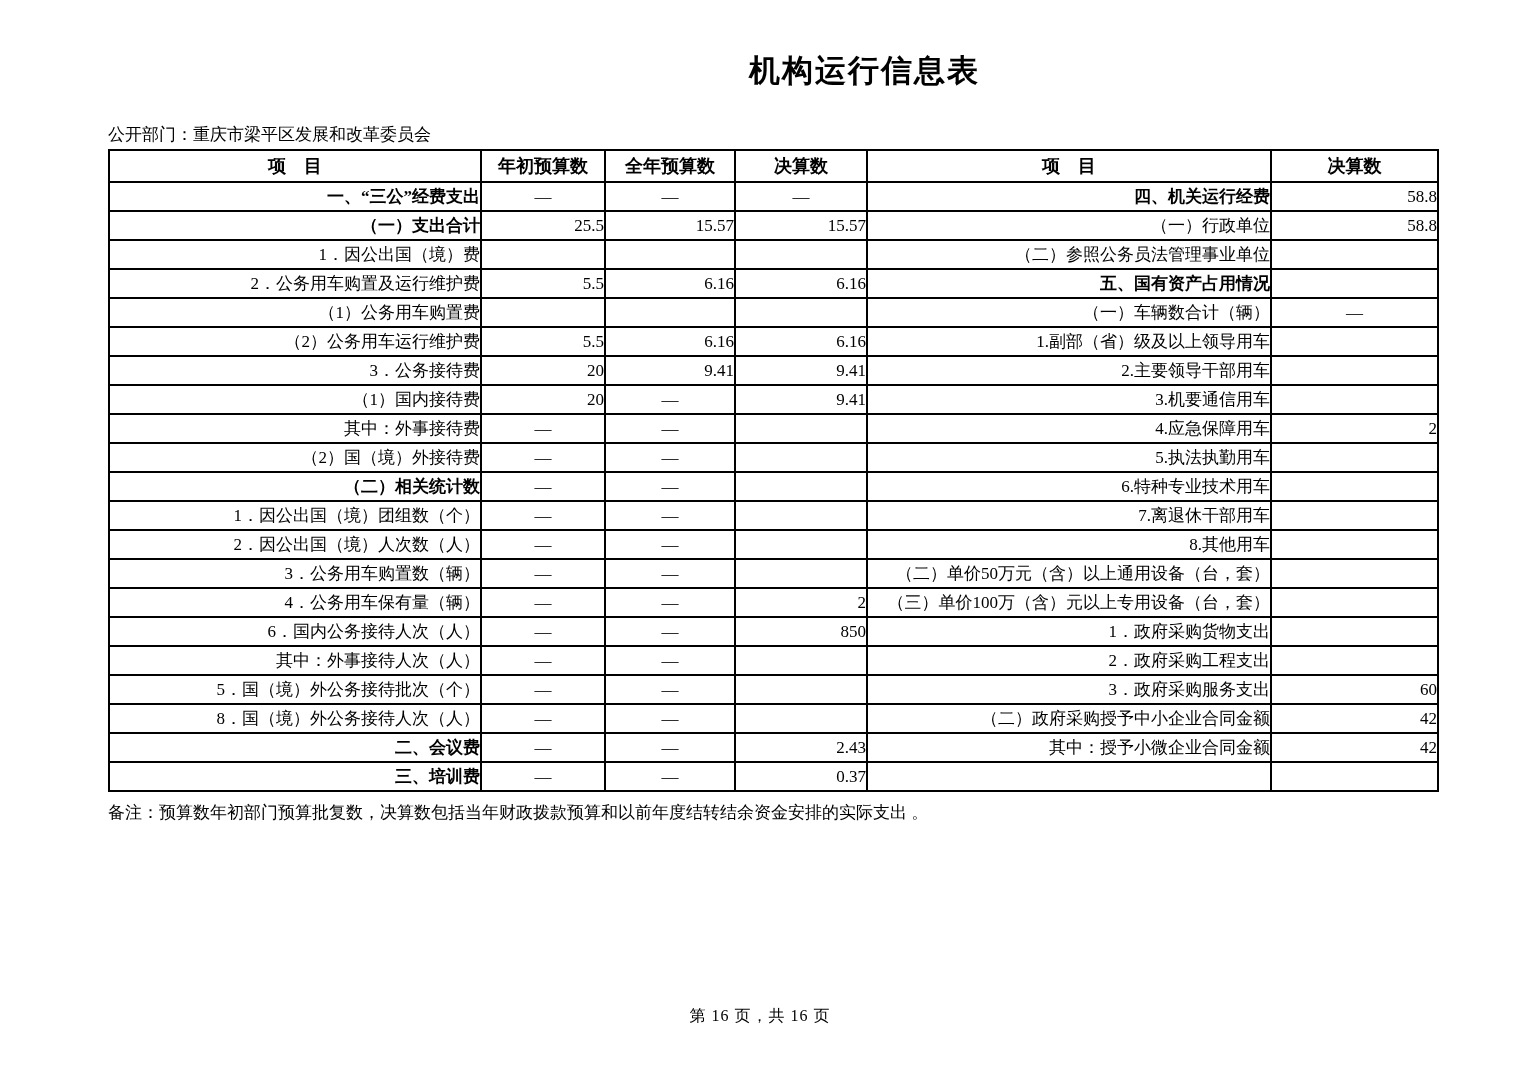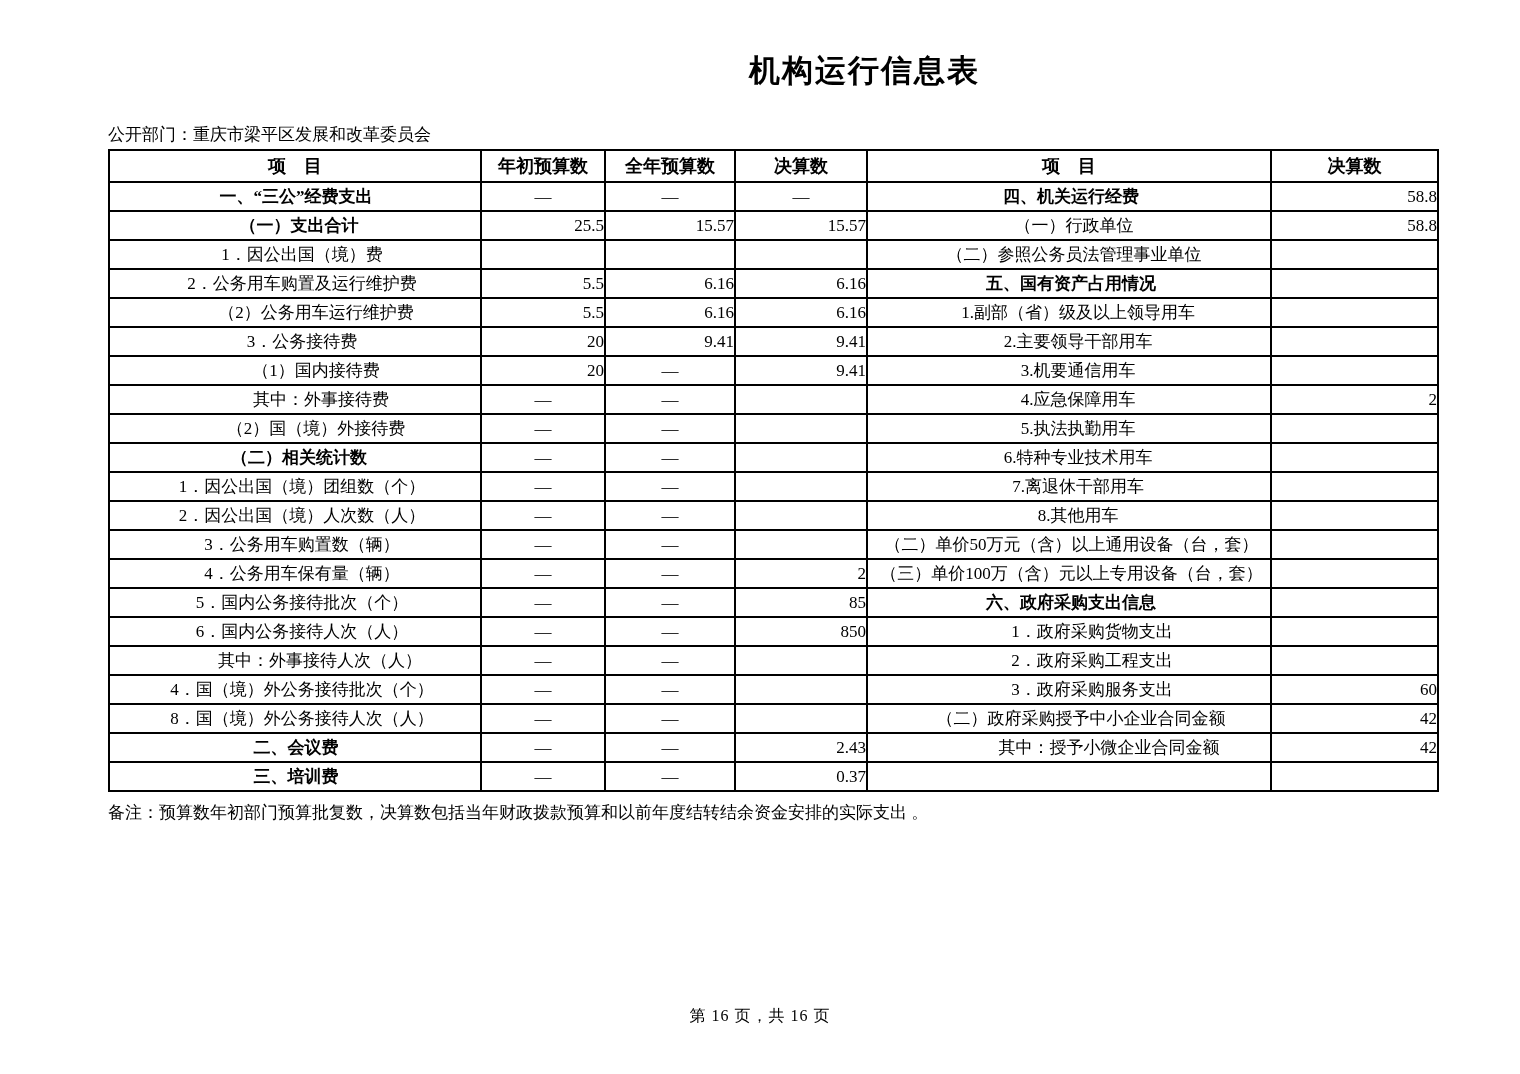--- a/index.html
+++ b/index.html
@@ -26,21 +26,21 @@
   }
   table.main th, table.main td{
     border:2px solid #000;
     padding:0;overflow:hidden;white-space:nowrap;
     vertical-align:middle;
   }
   table.main th{
     height:30px;font-size:18px;font-weight:bold;text-align:center;
   }
   table.main td{height:27px;font-size:17px;}
-  td.lbl{text-align:center;}
+  td.lbl{text-align:right;}
   td.num{text-align:right;padding-right:3px;}
   td.dash{text-align:center;padding-right:0;}
   .bold{font-weight:bold;}
   .note{font-size:17px;margin-top:10px;line-height:22px;}
   .page-footer{
     position:absolute;left:0;top:1006px;width:100%;
     text-align:center;font-size:16px;letter-spacing:1px;
   }
 </style>
 </head>
@@ -104,20 +104,28 @@
           </tr>
           <tr>
             <td class="lbl" style="padding-left: 14px;">2．公务用车购置及运行维护费</td>
             <td class="num">5.5</td>
             <td class="num">6.16</td>
             <td class="num">6.16</td>
             <td class="lbl bold" style="padding-left: 4px;">五、国有资产占用情况</td>
             <td class="num"></td>
           </tr>
           <tr>
+            <td class="lbl" style="padding-left: 42px;">（1）公务用车购置费</td>
+            <td class="num"></td>
+            <td class="num"></td>
+            <td class="num"></td>
+            <td class="lbl" style="padding-left: 10px;">（一）车辆数合计（辆）</td>
+            <td class="dash">—</td>
+          </tr>
+          <tr>
             <td class="lbl" style="padding-left: 42px;">（2）公务用车运行维护费</td>
             <td class="num">5.5</td>
             <td class="num">6.16</td>
             <td class="num">6.16</td>
             <td class="lbl" style="padding-left: 18px;">1.副部（省）级及以上领导用车</td>
             <td class="num"></td>
           </tr>
           <tr>
             <td class="lbl" style="padding-left: 14px;">3．公务接待费</td>
             <td class="num">20</td>
@@ -184,45 +192,37 @@
           </tr>
           <tr>
             <td class="lbl" style="padding-left: 14px;">4．公务用车保有量（辆）</td>
             <td class="dash">—</td>
             <td class="dash">—</td>
             <td class="num">2</td>
             <td class="lbl" style="padding-left: 5px;">（三）单价100万（含）元以上专用设备（台，套）</td>
             <td class="num"></td>
           </tr>
           <tr>
-            <td class="lbl" style="padding-left: 14px;">5．国内公务接待批次（个）</td>
-            <td class="dash">—</td>
-            <td class="dash">—</td>
-            <td class="num">85</td>
-            <td class="lbl bold" style="padding-left: 4px;">六、政府采购支出信息</td>
-            <td class="num"></td>
-          </tr>
-          <tr>
             <td class="lbl" style="padding-left: 14px;">6．国内公务接待人次（人）</td>
             <td class="dash">—</td>
             <td class="dash">—</td>
             <td class="num">850</td>
             <td class="lbl" style="padding-left: 46px;">1．政府采购货物支出</td>
             <td class="num"></td>
           </tr>
           <tr>
             <td class="lbl" style="padding-left: 50px;">其中：外事接待人次（人）</td>
             <td class="dash">—</td>
             <td class="dash">—</td>
             <td class="num"></td>
             <td class="lbl" style="padding-left: 46px;">2．政府采购工程支出</td>
             <td class="num"></td>
           </tr>
           <tr>
-            <td class="lbl" style="padding-left: 14px;">4．国（境）外公务接待批次（个）</td>
+            <td class="lbl" style="padding-left: 14px;">5．国（境）外公务接待批次（个）</td>
             <td class="dash">—</td>
             <td class="dash">—</td>
             <td class="num"></td>
             <td class="lbl" style="padding-left: 46px;">3．政府采购服务支出</td>
             <td class="num">60</td>
           </tr>
           <tr>
             <td class="lbl" style="padding-left: 14px;">8．国（境）外公务接待人次（人）</td>
             <td class="dash">—</td>
             <td class="dash">—</td>

